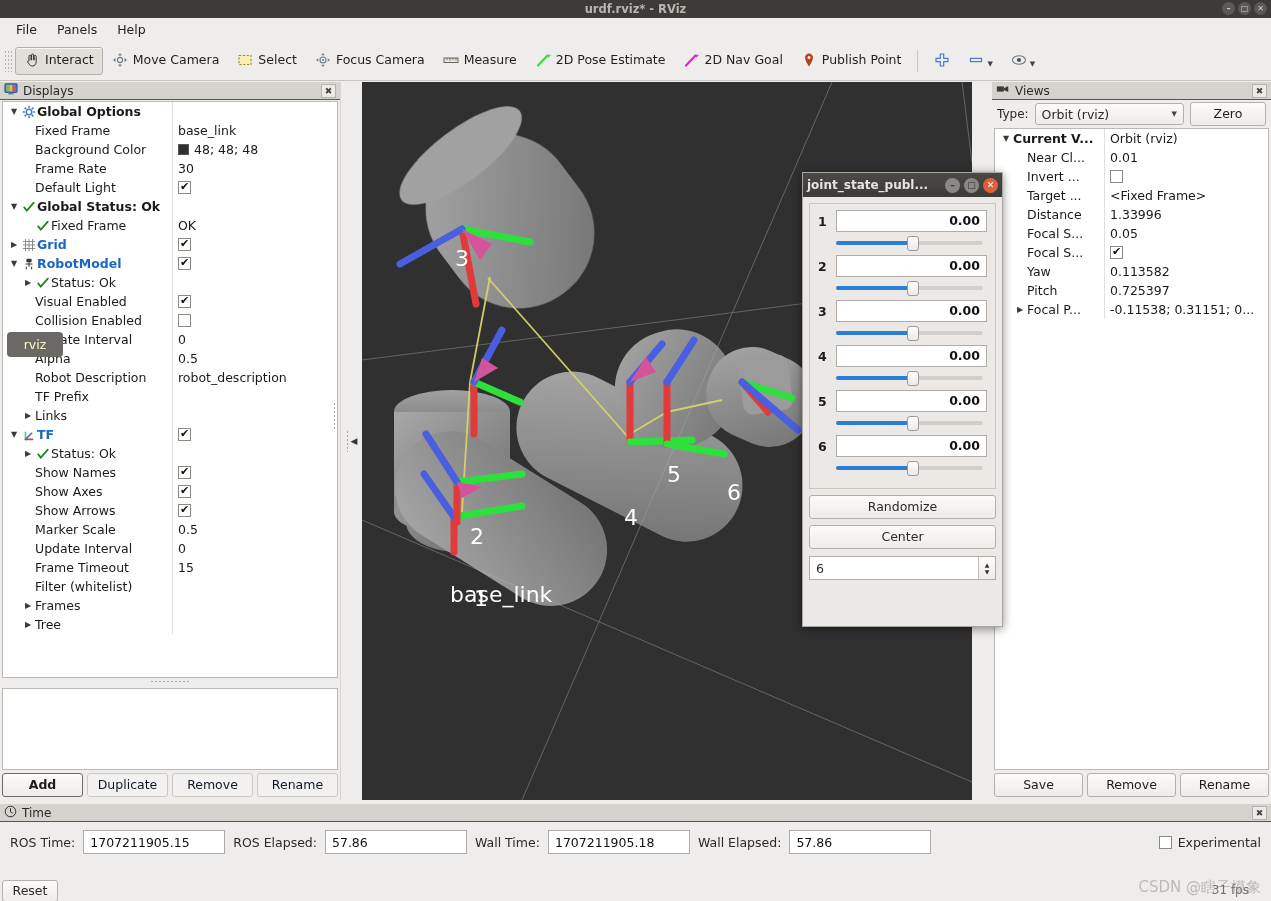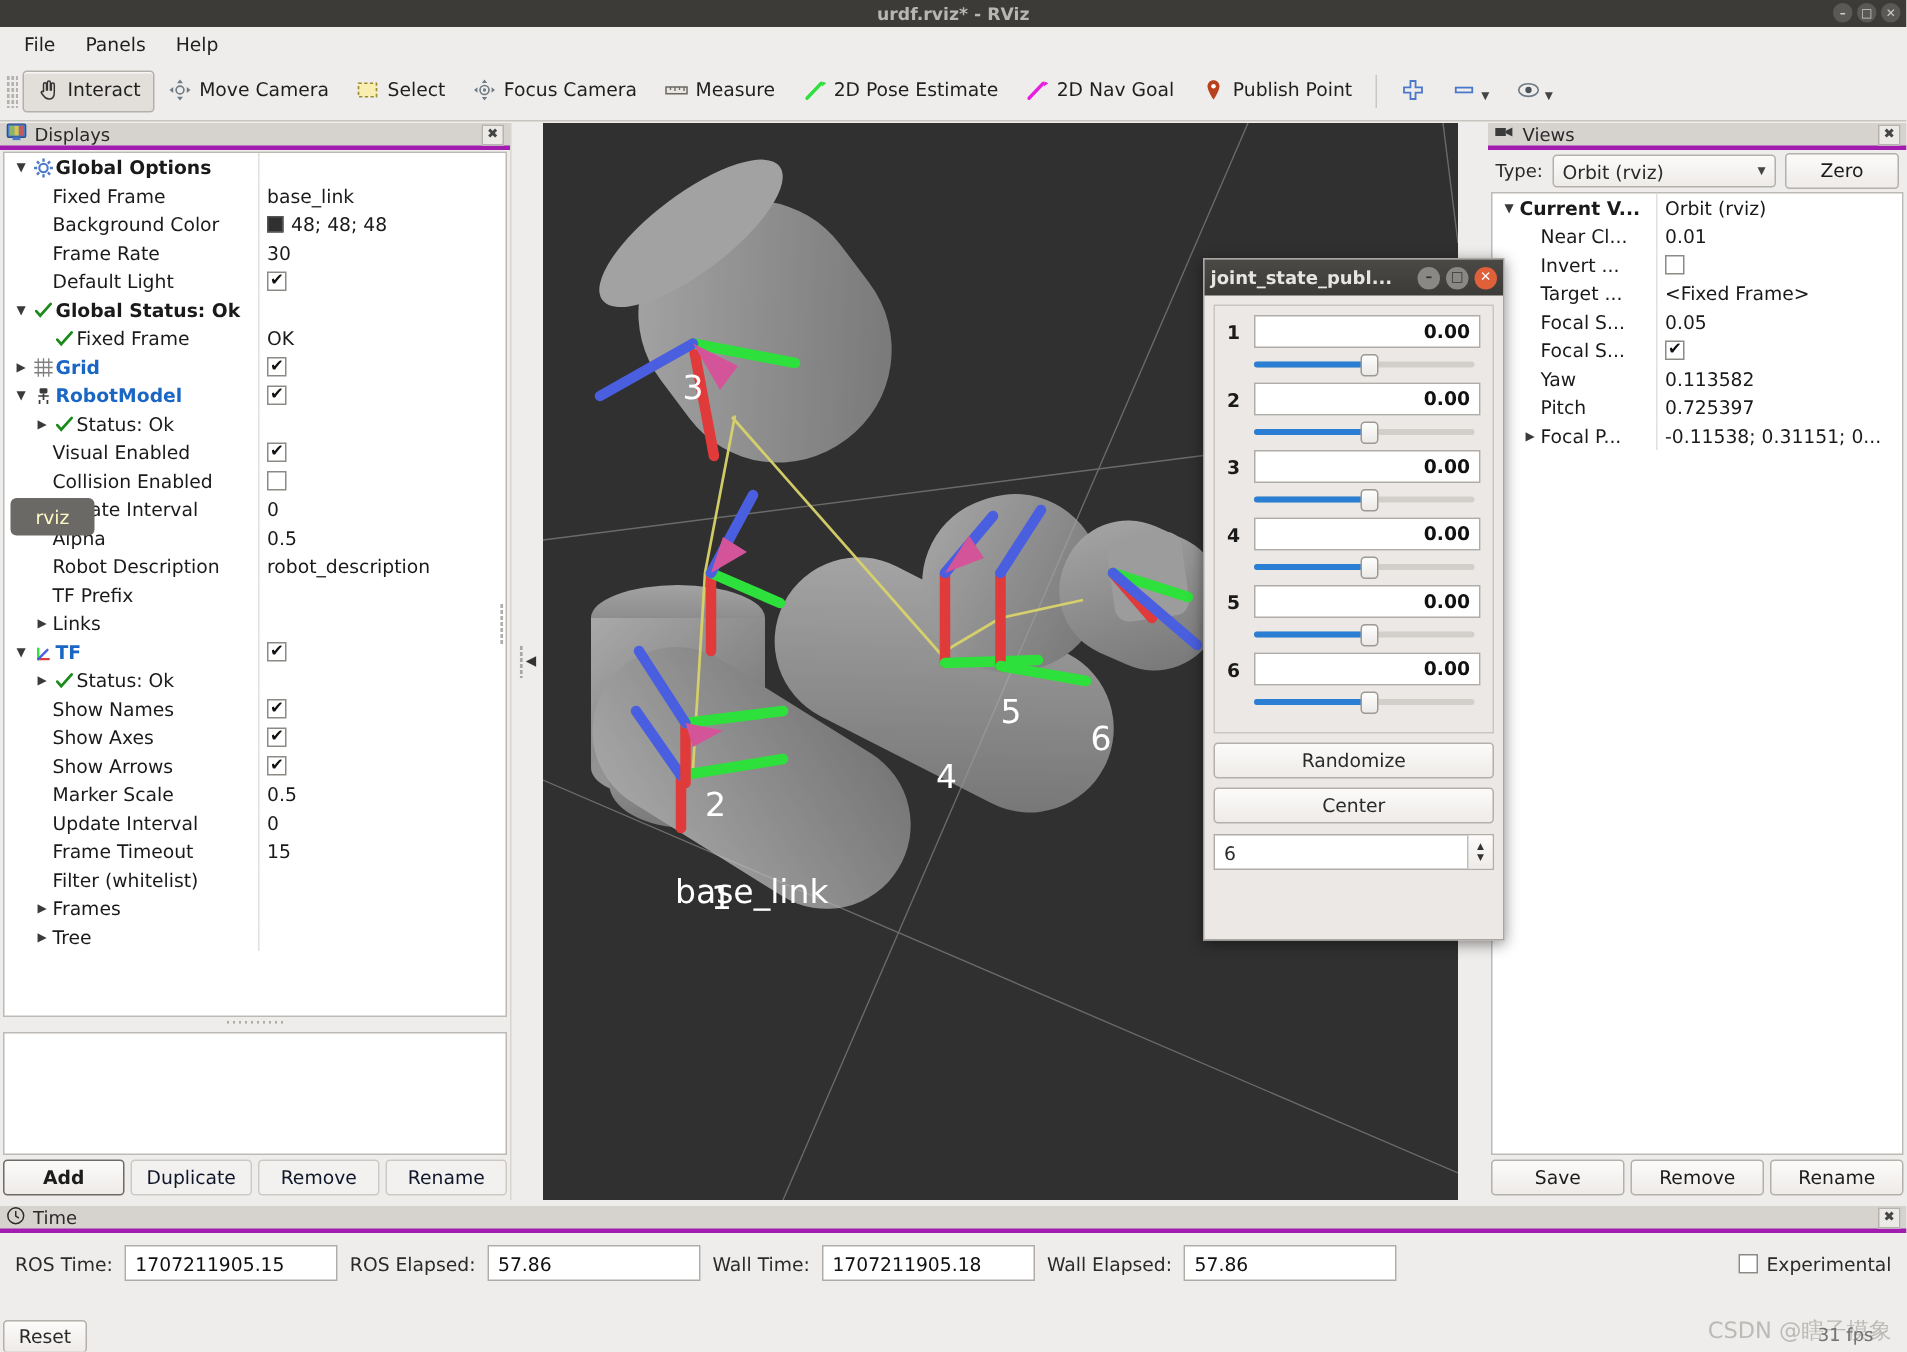--- a/index.html
+++ b/index.html
@@ -64,21 +64,21 @@
   }
   .tb-sep { width: 1px; height: 22px; background: #cac7c3; margin: 0 7px; }
   .tb-icon { width: 16px; height: 16px; display: block; }
   .tb-arrow { font-size: 7px; color: #444; margin-left: -2px; align-self: flex-end; margin-bottom: 2px; }
 
   
   .panel-title {
     height: 18px; background: #d6d3cf;
     display: flex; align-items: center; gap: 5px;
     padding: 0 4px; font-size: 12px; color: #2a2a2a;
-    border-bottom: 3px solid #a21caf;
+    border-bottom: 1px solid #a21caf;
   }
   .panel-close {
     margin-left: auto; width: 15px; height: 14px;
     background: #eceae7; border: 1px solid #b6b3af;
     font-size: 9px; line-height: 12px; text-align: center; color: #444;
   }
 
   
   #displays {
     position: absolute; left: 0; top: 82px; width: 340px; height: 718px;
@@ -891,20 +891,27 @@
           <div class="tree-row">
             <div class="lcol" style="width: 110px; padding-left: 18px;">
               <span class="tw "></span>
               <span class="lbl">Target ...</span>
             </div>
             <div class="rcol">&lt;Fixed Frame&gt;</div>
           </div>
           <div class="tree-row">
             <div class="lcol" style="width: 110px; padding-left: 18px;">
               <span class="tw "></span>
+              <span class="lbl">Distance</span>
+            </div>
+            <div class="rcol">1.33996</div>
+          </div>
+          <div class="tree-row">
+            <div class="lcol" style="width: 110px; padding-left: 18px;">
+              <span class="tw "></span>
               <span class="lbl">Focal S...</span>
             </div>
             <div class="rcol">0.05</div>
           </div>
           <div class="tree-row">
             <div class="lcol" style="width: 110px; padding-left: 18px;">
               <span class="tw "></span>
               <span class="lbl">Focal S...</span>
             </div>
             <div class="rcol">

